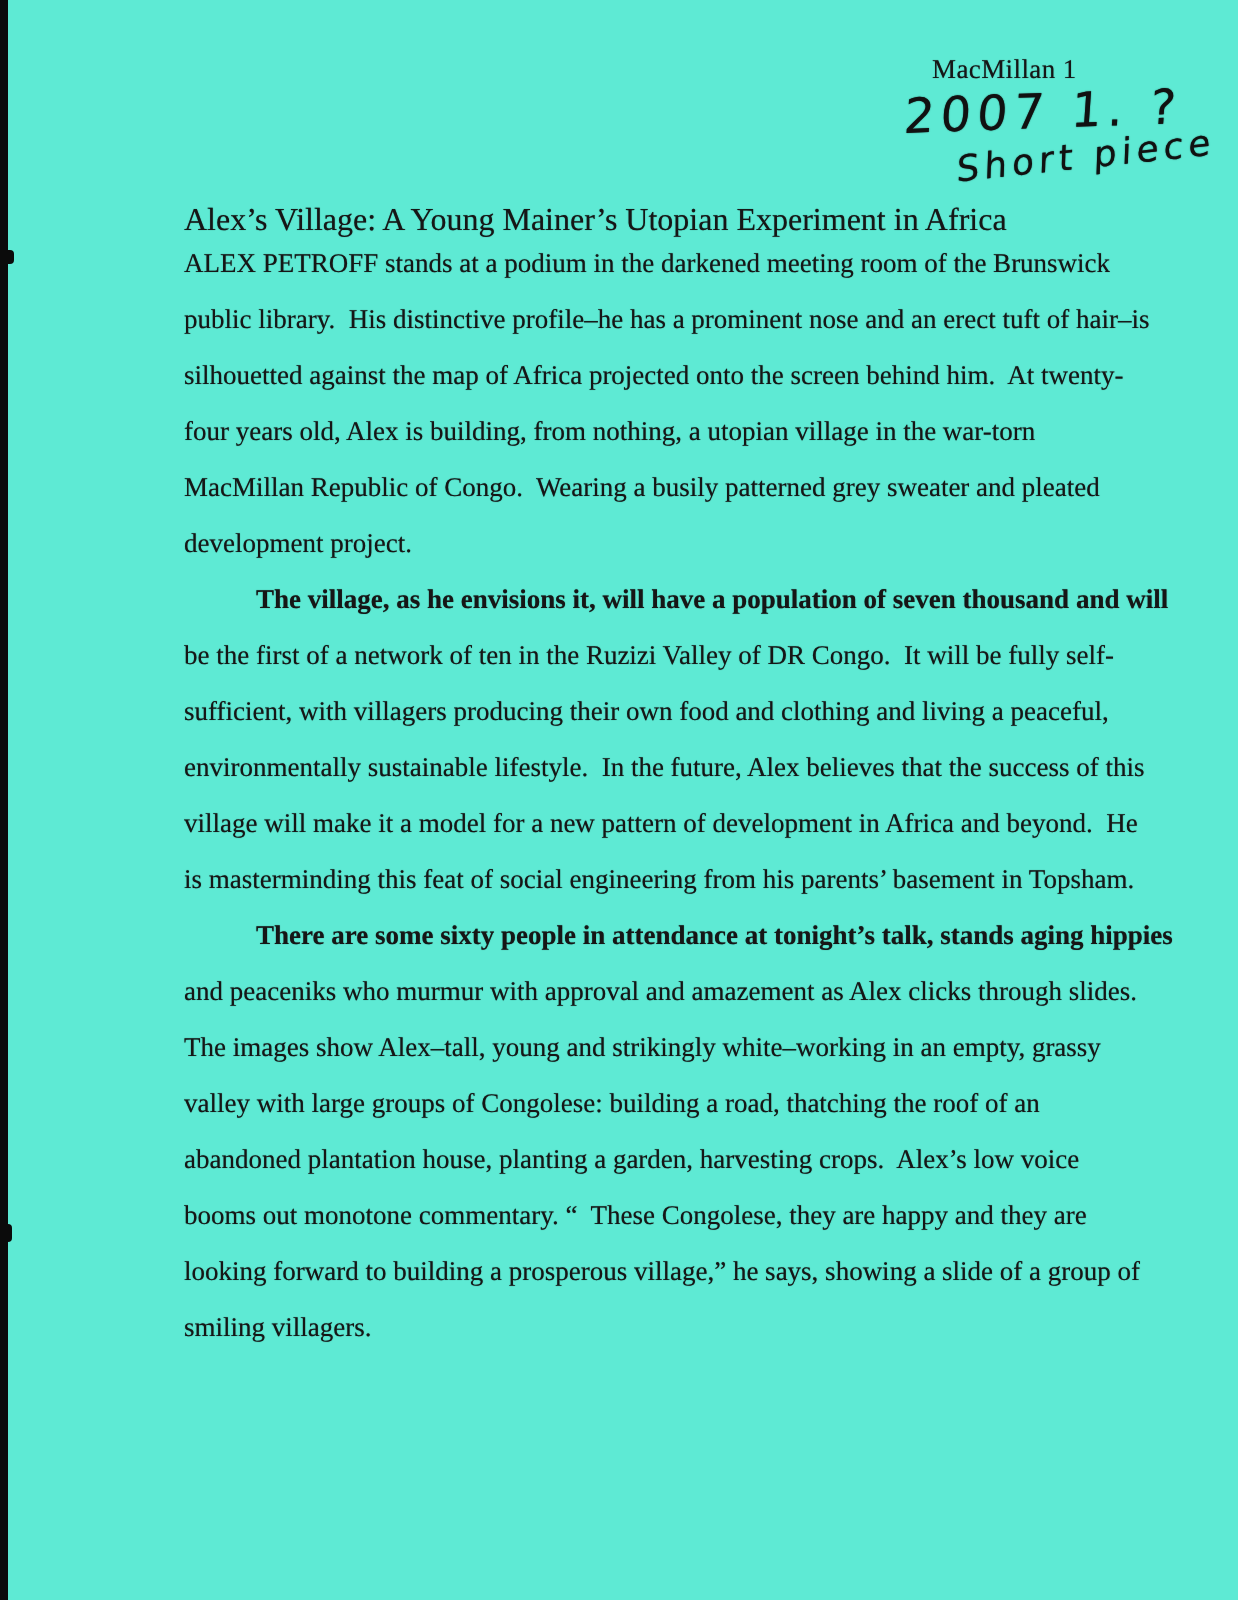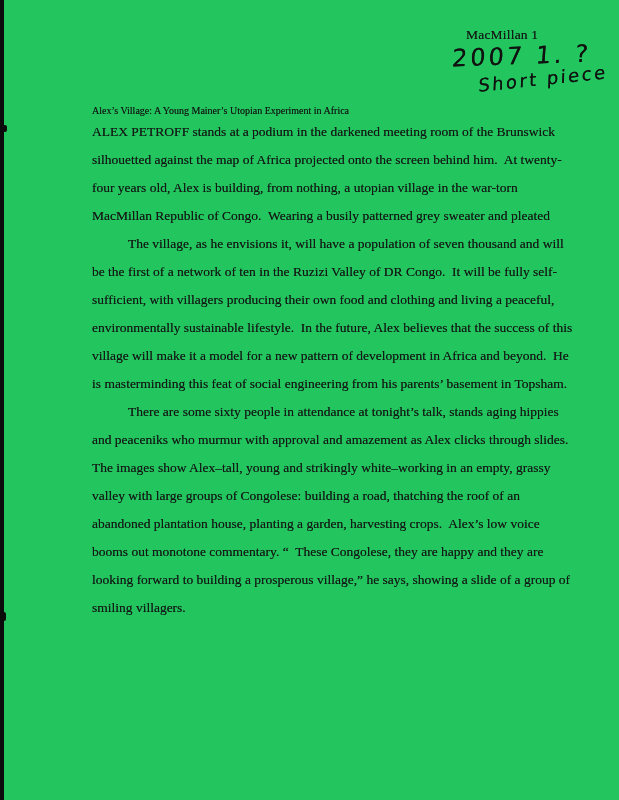--- a/index.html
+++ b/index.html
@@ -4,21 +4,21 @@
 <style>
   html, body {
     margin: 0;
     padding: 0;
     background: #ffffff;
   }
   .page {
     position: relative;
     width: 619px;
     height: 800px;
-    background: #22c55e;
+    background: #5eead4;
     overflow: hidden;
     font-family: "Liberation Serif", serif;
     color: #161616;
   }
   
   .scan-edge {
     position: absolute;
     left: 0; top: 0;
     width: 4px; height: 800px;
     background: #0b0b0b;
@@ -57,40 +57,41 @@
     left: 478px; top: 68px;
     font-size: 18px;
     letter-spacing: 2.5px;
     transform: rotate(-6deg) skewX(-8deg);
     text-shadow: 0 0 0.6px rgba(0,0,0,0.8);
   }
 
   .title-block {
     position: absolute;
     left: 92px; top: 66px;
-    font-size: 10px;
+    font-size: 16px;
     line-height: 18px;
     white-space: pre;
     text-shadow: 0 0 0.5px rgba(0,0,0,0.55);
   }
 
   .doc-body {
     position: absolute;
     left: 92px; top: 118px;
     width: 500px;
     font-size: 13.5px;
     text-shadow: 0 0 0.5px rgba(0,0,0,0.55);
   }
   .line {
     height: 28px;
     line-height: 28px;
     white-space: pre;
   }
   .line.indent {
     padding-left: 36px;
+    font-weight: bold;
   }
 </style>
 </head>
 <body>
 
 <div class="page">
 
   <div class="scan-edge"></div>
   <div class="scan-nub n1"></div>
   <div class="scan-nub n2"></div>
@@ -100,23 +101,25 @@
   <div class="hw hw-date">2007 1. ?</div>
 
   <div class="hw hw-note">Short piece</div>
 
   <div class="title-block">
     <div>Alex’s Village: A Young Mainer’s Utopian Experiment in Africa</div>
   </div>
 
   <div class="doc-body">
       <div class="line">ALEX PETROFF stands at a podium in the darkened meeting room of the Brunswick</div>
+      <div class="line">public library.  His distinctive profile–he has a prominent nose and an erect tuft of hair–is</div>
       <div class="line">silhouetted against the map of Africa projected onto the screen behind him.  At twenty-</div>
       <div class="line">four years old, Alex is building, from nothing, a utopian village in the war-torn</div>
       <div class="line">MacMillan Republic of Congo.  Wearing a busily patterned grey sweater and pleated</div>
+      <div class="line">development project.</div>
       <div class="line indent">The village, as he envisions it, will have a population of seven thousand and will</div>
       <div class="line">be the first of a network of ten in the Ruzizi Valley of DR Congo.  It will be fully self-</div>
       <div class="line">sufficient, with villagers producing their own food and clothing and living a peaceful,</div>
       <div class="line">environmentally sustainable lifestyle.  In the future, Alex believes that the success of this</div>
       <div class="line">village will make it a model for a new pattern of development in Africa and beyond.  He</div>
       <div class="line">is masterminding this feat of social engineering from his parents’ basement in Topsham.</div>
       <div class="line indent">There are some sixty people in attendance at tonight’s talk, stands aging hippies</div>
       <div class="line">and peaceniks who murmur with approval and amazement as Alex clicks through slides.</div>
       <div class="line">The images show Alex–tall, young and strikingly white–working in an empty, grassy</div>
       <div class="line">valley with large groups of Congolese: building a road, thatching the roof of an</div>

